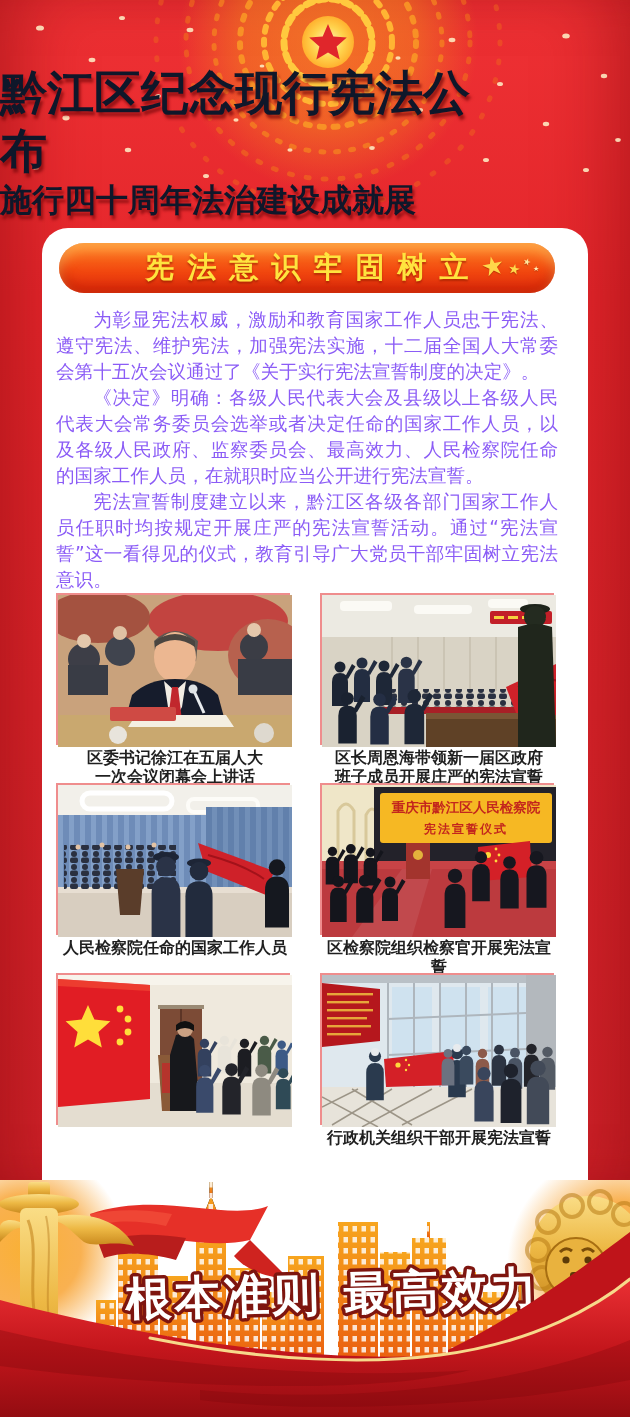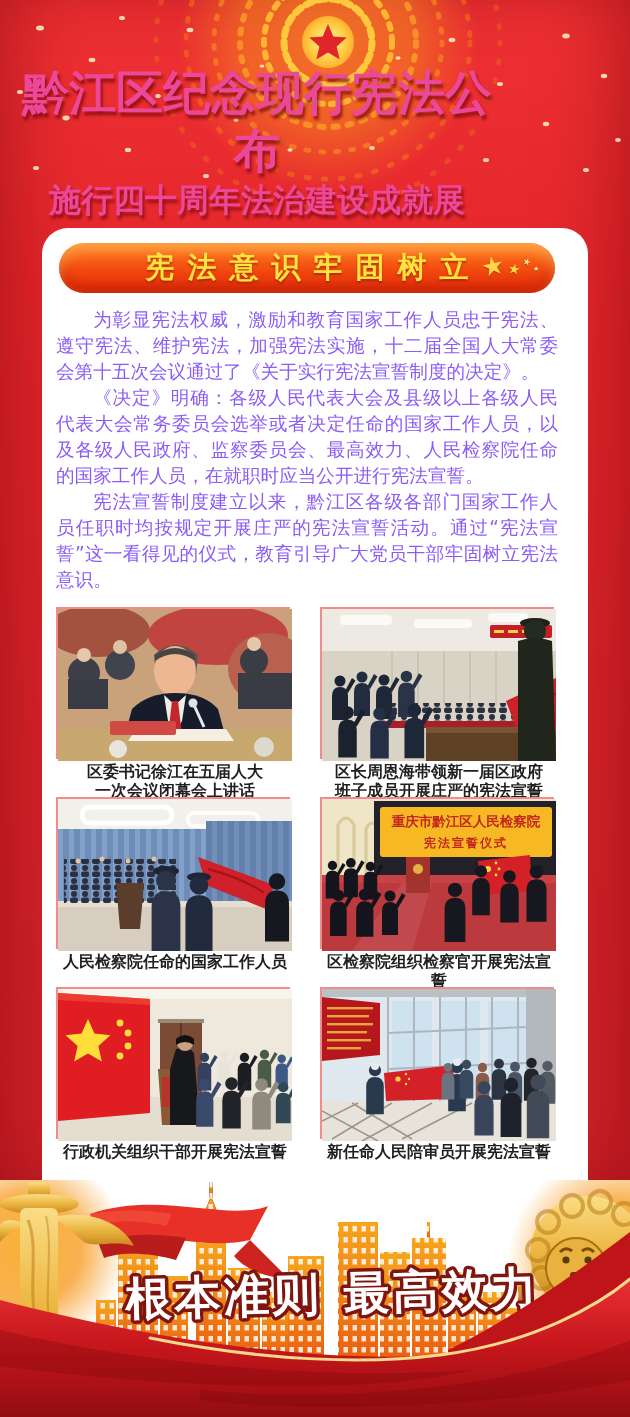--- a/index.html
+++ b/index.html
@@ -6,22 +6,22 @@
   body { background:#555; font-family:"DejaVu Sans","Liberation Sans",sans-serif; }
   .poster { position:relative; width:630px; height:1417px; margin:0 auto; background:#fff; overflow:hidden; }
 
   
   .red-zone { position:absolute; top:0; left:0; width:630px; height:1180px;
     background:linear-gradient(180deg,#ee3134 0%,#e4262b 25%,#d8242a 60%,#cf2229 100%);
     box-shadow: inset 46px 0 70px -28px rgba(140,10,16,.5), inset -46px 0 70px -28px rgba(140,10,16,.5); }
   .starburst { position:absolute; top:0; left:0; }
 
   
-  .main-title { position:absolute; top:64px; left:0; width:514px; text-align:center;
-    color:#ec4899; font-weight:bold; line-height:1.24; letter-spacing:0;
+  .main-title { position:absolute; top:64px; left:0; width:514px; 
+    color:#0f172a; font-weight:bold; line-height:1.24; letter-spacing:0;
     text-shadow:2px 4px 3px rgba(125,10,12,.75); }
   .main-title .t1 { font-size:47px; }
   .main-title .t2 { font-size:32px;font-family:Liberation Serif, serif; }
 
   
   .card { position:absolute; top:228px; left:42px; width:546px; height:1014px;
     background:#fff; border-radius:26px 26px 0 0; padding:15px 30px 0 14px; }
 
   .pill { position:relative; width:496px; height:50px; margin:0 auto; border-radius:26px;
     background:linear-gradient(180deg,#ff8324 0%,#f2490f 55%,#e42b0c 100%);
@@ -33,21 +33,21 @@
     text-shadow:0 1px 1px rgba(150,40,0,.6); }
   .pill-stars .s1 { position:absolute; left:0; top:2px; font-size:26px; transform:rotate(-12deg); }
   .pill-stars .s2 { position:absolute; left:27px; top:12px; font-size:14px; transform:rotate(10deg); }
   .pill-stars .s3 { position:absolute; left:42px; top:8px; font-size:9px; transform:rotate(18deg); color:#ffe9a0; }
   .pill-stars .s4 { position:absolute; left:52px; top:16px; font-size:7px; color:#ffefb5; }
 
   .article { margin-top:14px; }
   .article p { font-size:18.6px; line-height:26px; color:#8b5cf6; text-align:justify; text-indent:2em; }
 
   
-  .gallery { margin-top:14px; display:grid; grid-template-columns:238px 238px; justify-content:space-between;
+  .gallery { display:grid; grid-template-columns:238px 238px; justify-content:space-between;
     grid-auto-rows:190px; }
   .gallery figure { text-align:center; }
   .photo { width:234px; height:152px; border:2px solid #ef8d8d; background:#be185d; display:block; }
   .photo svg { display:block; }
   figcaption { margin-top:3px; font-size:16px; line-height:19px; font-weight:600; color:#1f1f1f; white-space:pre-line; }
 
   
   .bottom-zone { position:absolute; top:1180px; left:0; width:630px; height:237px; background:#fff; }
   .bottom-zone svg { display:block; }
 </style>
@@ -364,21 +364,20 @@
             <use href="#psnA" x="178" y="58" width="22" height="48" fill="#1c1d22"></use>
             <use href="#psnA" x="198" y="54" width="22" height="50" fill="#4a5b48"></use>
             <use href="#psnA" x="216" y="58" width="20" height="48" fill="#3d5a86"></use>
             <use href="#psnA" x="136" y="80" width="28" height="66" fill="#3a4a6b"></use>
             <use href="#psnA" x="162" y="78" width="30" height="70" fill="#23242a"></use>
             <use href="#psnA" x="192" y="80" width="30" height="68" fill="#8e8a80"></use>
             <use href="#psnA" x="216" y="78" width="24" height="70" fill="#2f4a56"></use>
           </g>
         </svg>
           </span>
-        <figcaption>行政机关组织干部开展宪法宣誓</figcaption>
       </figure>
 
       <figure>
         <span class="photo">
         <svg width="234" height="152" viewBox="0 0 234 152">
           <rect width="234" height="152" fill="#dfe8ee"></rect>
           <rect width="234" height="8" fill="#b9c0c6"></rect>
           <g fill="#cfe2ef">
                 <rect x="70" y="12" width="40" height="96"></rect>
                 <rect x="118" y="12" width="40" height="96"></rect>
@@ -432,21 +431,21 @@
             <use href="#psn" x="168" y="64" width="18" height="52" fill="#2c3442"></use>
             <use href="#psn" x="184" y="68" width="18" height="50" fill="#4a5464"></use>
             <use href="#psn" x="200" y="62" width="19" height="56" fill="#23242a"></use>
             <use href="#psn" x="216" y="66" width="19" height="54" fill="#535a64"></use>
             <use href="#psn" x="150" y="86" width="24" height="66" fill="#39455c"></use>
             <use href="#psn" x="176" y="84" width="26" height="68" fill="#1e222c"></use>
             <use href="#psn" x="202" y="82" width="28" height="70" fill="#424a58"></use>
           </g>
         </svg>
           </span>
-        <figcaption>新任命人民陪审员开展宪法宣誓</figcaption>
+        <figcaption>行政机关组织干部开展宪法宣誓</figcaption>
       </figure>
 
     </div>
   </div>
 
   <div class="bottom-zone">
     <svg width="630" height="237" viewBox="0 0 630 237">
 
       <ellipse cx="26" cy="70" rx="100" ry="100" fill="url(#glowL)" opacity=".9"></ellipse>
       <ellipse cx="622" cy="85" rx="115" ry="115" fill="url(#glowL)" opacity=".9"></ellipse>

